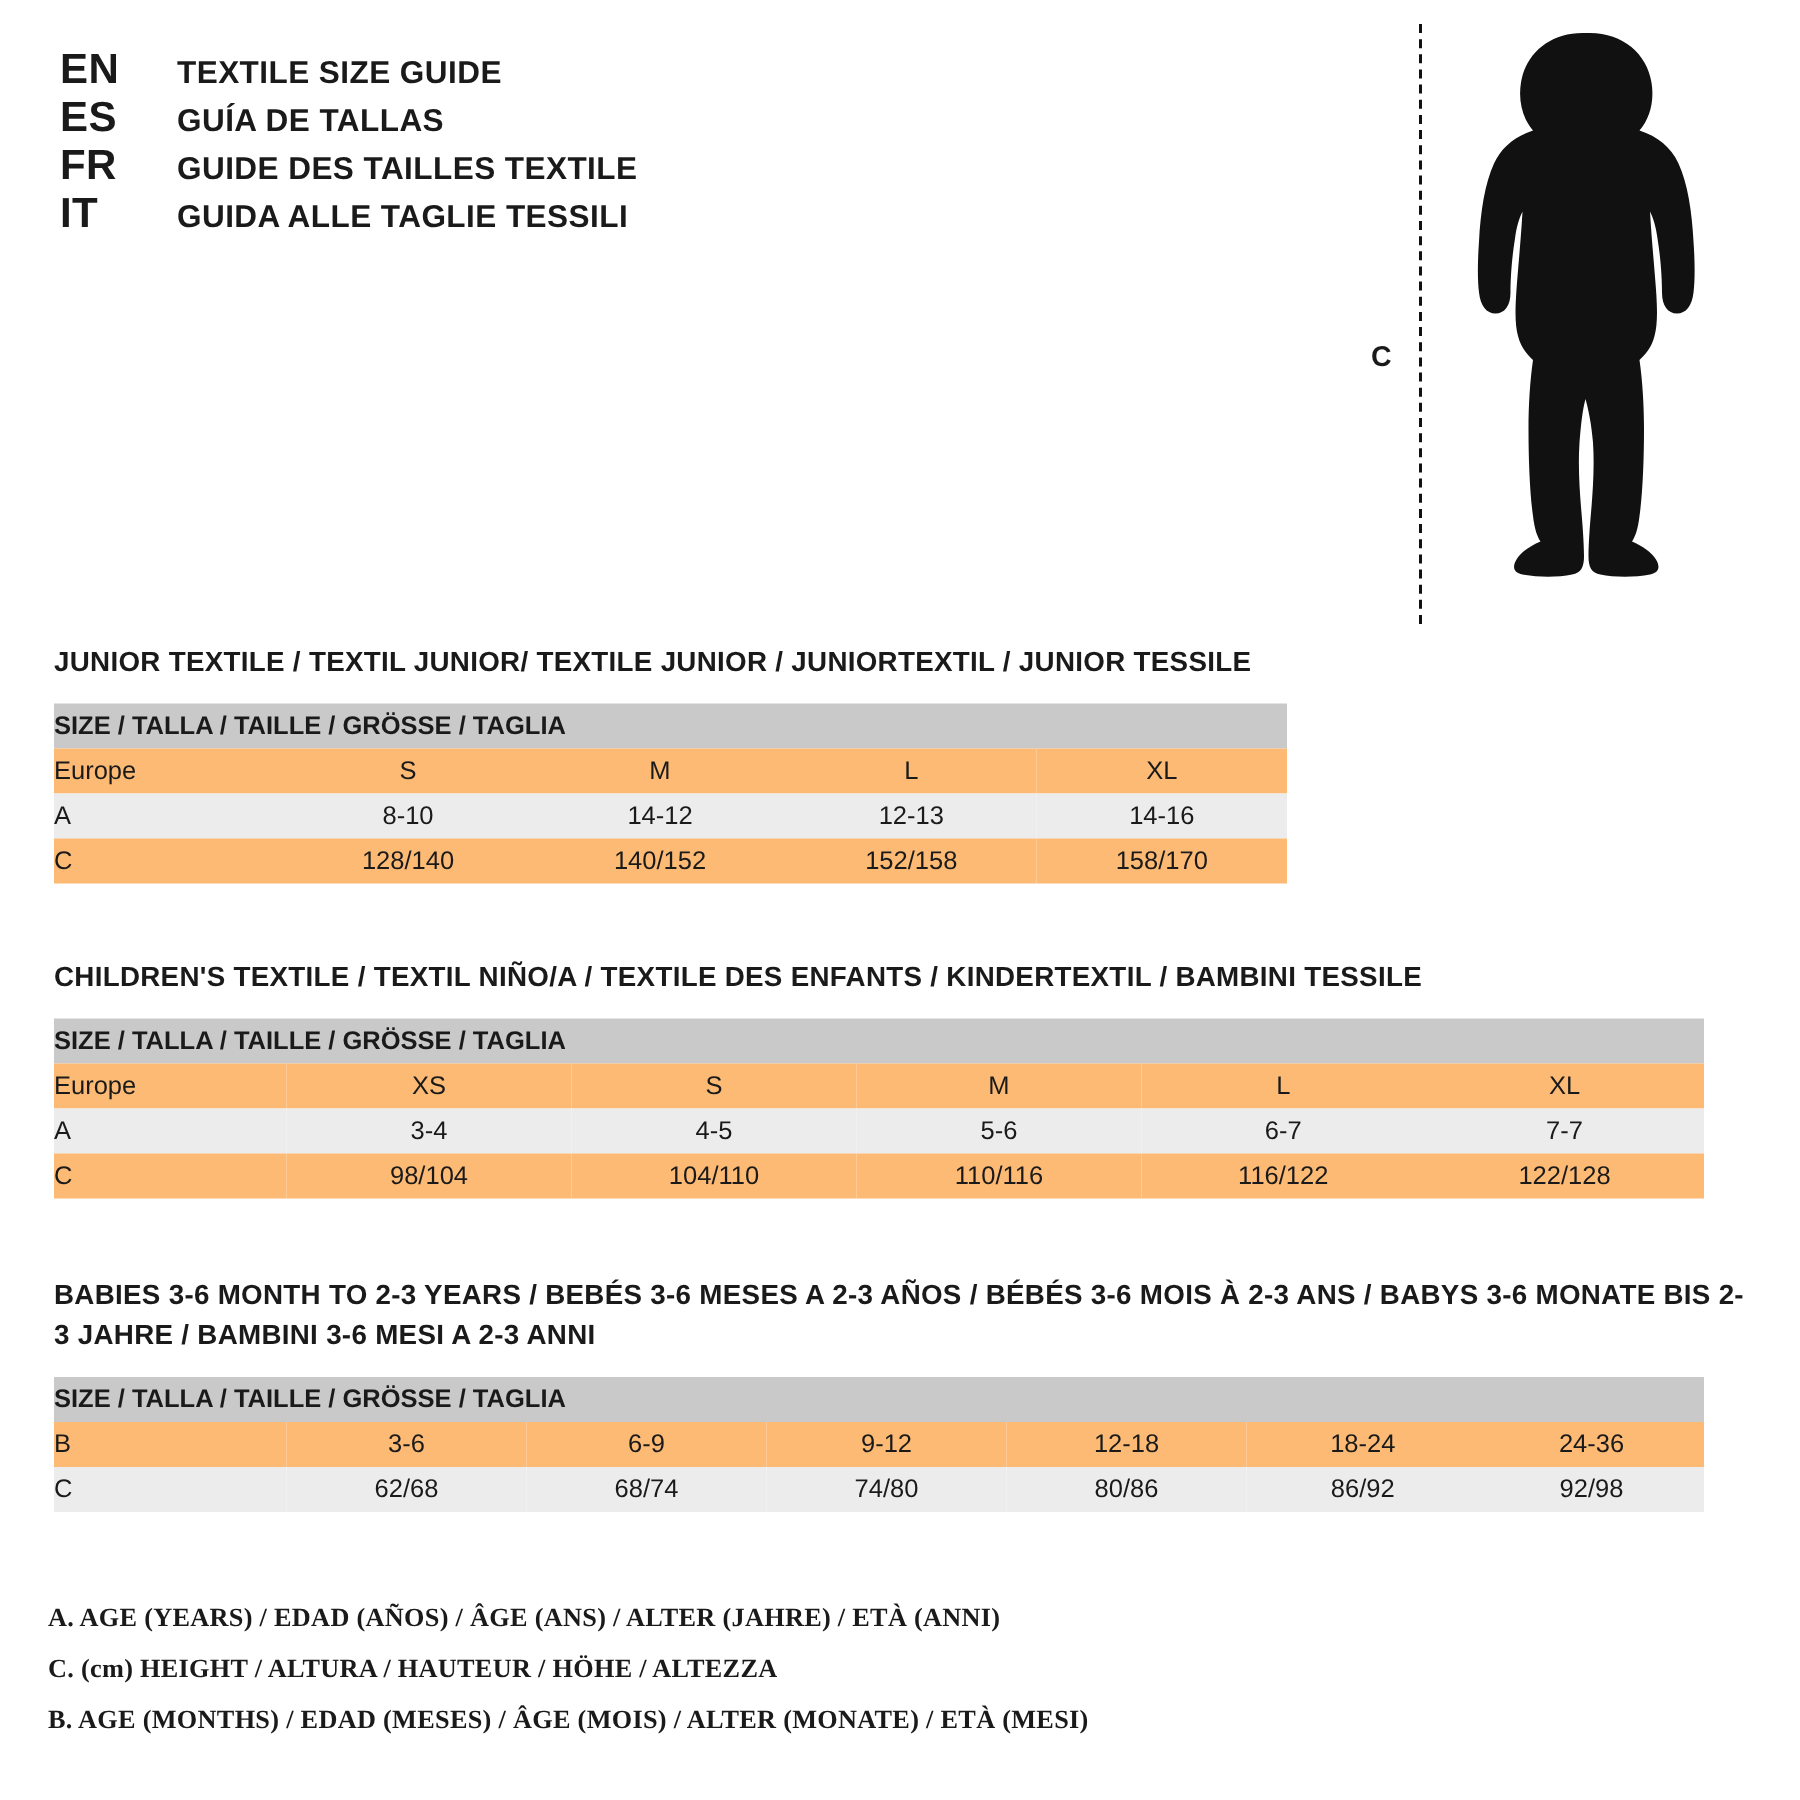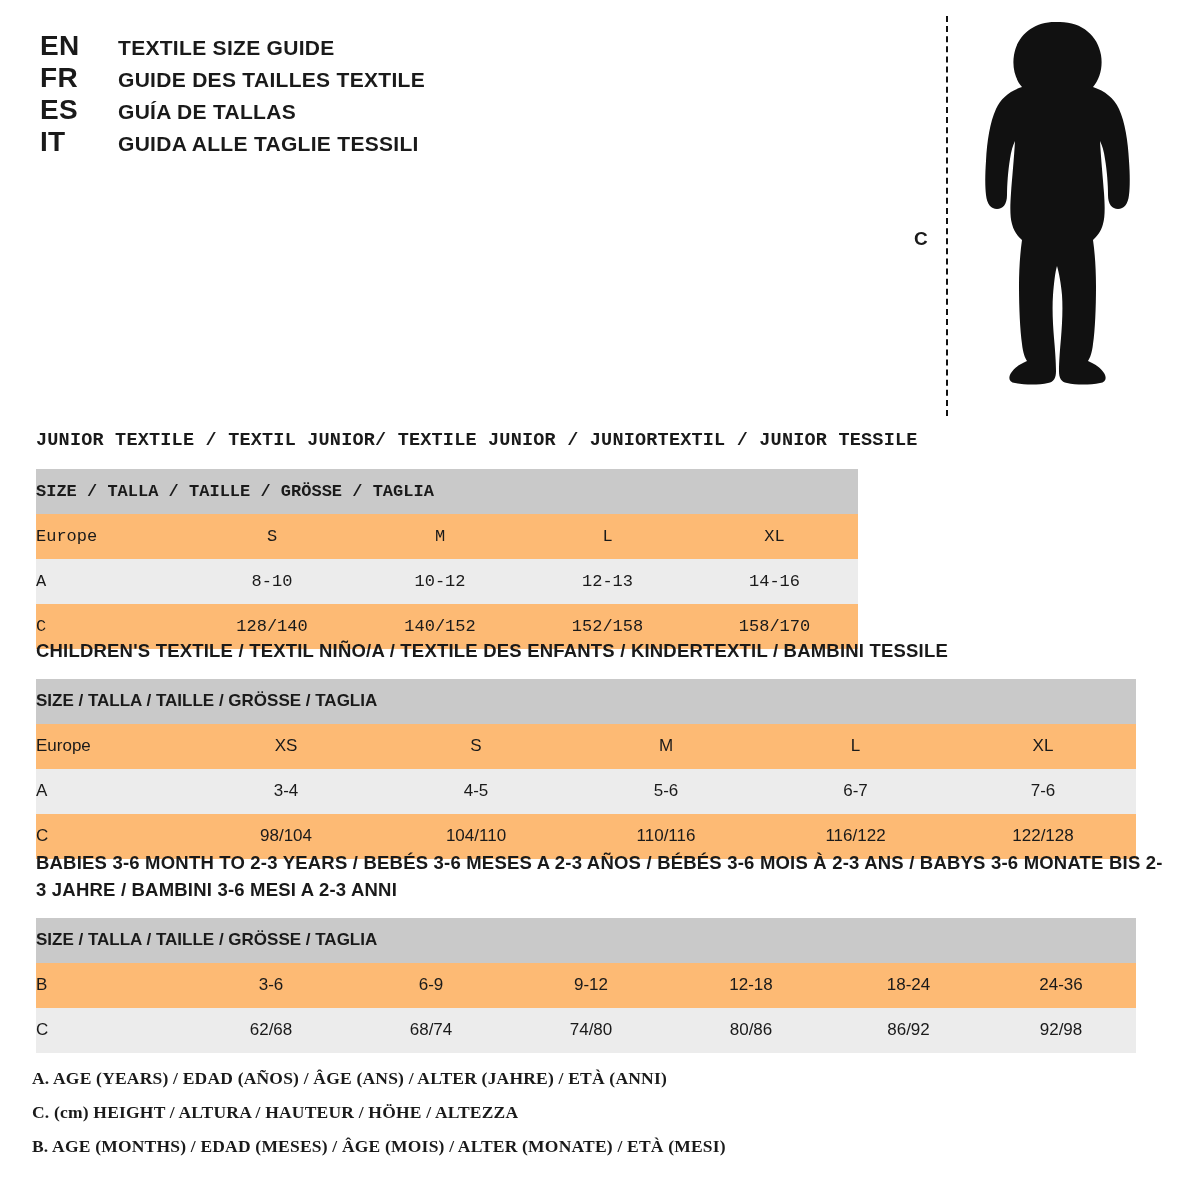--- a/index.html
+++ b/index.html
@@ -81,21 +81,21 @@
     letter-spacing: 0.2px;
     margin-bottom: 14px;
     line-height: 1.45;
   }
   table.size-table {
     border-collapse: collapse;
     table-layout: fixed;
   }
   table.size-table td {
     font-size: 17px;
-    height: 45px;
+    height: 30px;
     padding: 0;
     vertical-align: middle;
   }
   .band-head td {
     background: #c9c9c9;
     font-weight: 700;
     font-size: 16.5px;
     padding-left: 6px;
     height: 27px;
   }
@@ -125,26 +125,26 @@
 </style>
 </head>
 <body>
 
 <div class="header">
   <div class="header-row">
     <div class="header-lang">EN</div>
     <div class="header-text">TEXTILE SIZE GUIDE</div>
   </div>
   <div class="header-row">
+    <div class="header-lang">ES</div>
+    <div class="header-text">GUÍA DE TALLAS</div>
+  </div>
+  <div class="header-row">
     <div class="header-lang">FR</div>
     <div class="header-text">GUIDE DES TAILLES TEXTILE</div>
-  </div>
-  <div class="header-row">
-    <div class="header-lang">ES</div>
-    <div class="header-text">GUÍA DE TALLAS</div>
   </div>
   <div class="header-row">
     <div class="header-lang">IT</div>
     <div class="header-text">GUIDA ALLE TAGLIE TESSILI</div>
   </div>
 </div>
 
 <div class="figure-wrap">
   <div class="figure-label">C</div>
   <div class="figure-dashline"></div>
@@ -190,21 +190,21 @@
       c0 9 4 14 10 14
       c6 0 10 -5 11 -14
       c1 -8 1 -20 0 -34
       c-1 -20 -4 -39 -10 -52
       c-5 -11 -14 -18 -26 -22
       c7 -8 10 -20 8 -32
       c-3 -19 -19 -33 -41 -33 z"></path>
   </svg>
 </div>
 
-<div class="section" style="top:428px;font-family:Liberation Mono, monospace;">
+<div class="section" style="top:428px;">
   <div class="section-title">JUNIOR TEXTILE / TEXTIL JUNIOR/ TEXTILE JUNIOR / JUNIORTEXTIL / JUNIOR TESSILE</div>
   <table class="size-table" style="width:822px;">
     <colgroup>
       <col style="width:152px">
         <col style="width:168px">
         <col style="width:168px">
         <col style="width:167px">
         <col style="width:167px">
     </colgroup>
     <tbody>
@@ -214,21 +214,21 @@
       <tr class="row-light">
         <td class="cell-label">Europe</td>
         <td class="cell-val">S</td>
         <td class="cell-val">M</td>
         <td class="cell-val">L</td>
         <td class="cell-val">XL</td>
       </tr>
       <tr class="row-grey">
         <td class="cell-label">A</td>
         <td class="cell-val">8-10</td>
-        <td class="cell-val">10-12</td>
+        <td class="cell-val">14-12</td>
         <td class="cell-val">12-13</td>
         <td class="cell-val">14-16</td>
       </tr>
       <tr class="row-light">
         <td class="cell-label">C</td>
         <td class="cell-val">128/140</td>
         <td class="cell-val">140/152</td>
         <td class="cell-val">152/158</td>
         <td class="cell-val">158/170</td>
       </tr>
@@ -258,21 +258,21 @@
         <td class="cell-val">M</td>
         <td class="cell-val">L</td>
         <td class="cell-val">XL</td>
       </tr>
       <tr class="row-grey">
         <td class="cell-label">A</td>
         <td class="cell-val">3-4</td>
         <td class="cell-val">4-5</td>
         <td class="cell-val">5-6</td>
         <td class="cell-val">6-7</td>
-        <td class="cell-val">7-6</td>
+        <td class="cell-val">7-7</td>
       </tr>
       <tr class="row-light">
         <td class="cell-label">C</td>
         <td class="cell-val">98/104</td>
         <td class="cell-val">104/110</td>
         <td class="cell-val">110/116</td>
         <td class="cell-val">116/122</td>
         <td class="cell-val">122/128</td>
       </tr>
     </tbody>

